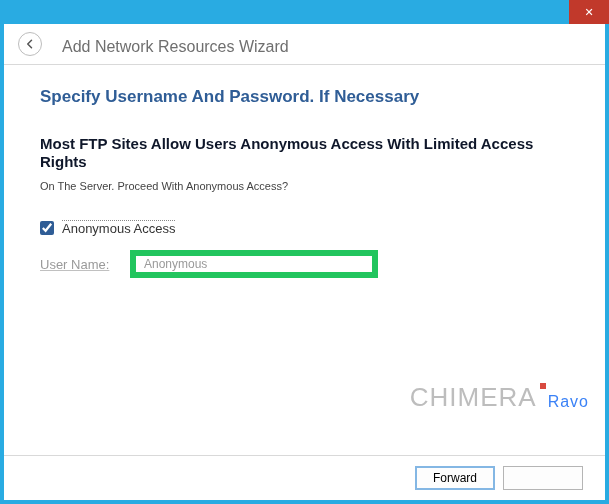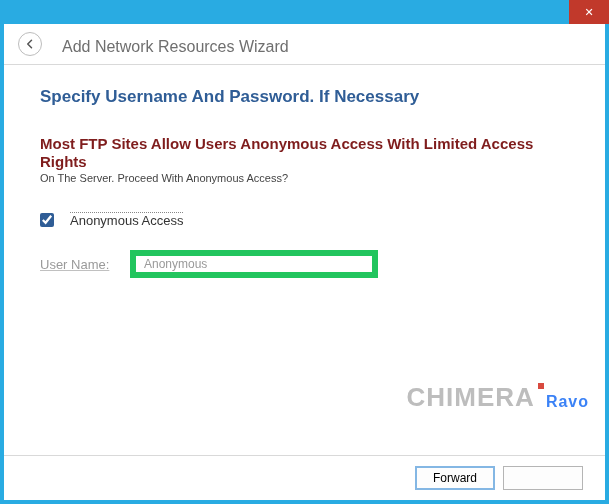--- a/index.html
+++ b/index.html
@@ -65,37 +65,37 @@
       padding: 22px 36px 12px 36px;
       position: relative;
     }
     .page-title {
       color: #2f5d96;
       font-size: 17px;
       font-weight: 700;
       margin-bottom: 28px;
     }
     .main-text {
-      color: #7f1d1d;
+      color: #0f172a;
       font-size: 15px;
       font-weight: 600;
       line-height: 1.2;
     }
     .sub-text {
       color: #444;
       font-size: 11px;
       line-height: 1.4;
-      margin-top: 0;
+      margin-top: 8px;
       margin-bottom: 26px;
     }
     .checkbox-row {
       display: flex;
       align-items: center;
-      gap: 16px;
-      margin-bottom: 22px;
+      gap: 8px;
+      margin-bottom: 14px;
     }
     .checkbox-row input[type="checkbox"] {
       width: 14px;
       height: 14px;
       accent-color: #2f5d96;
     }
     .checkbox-label {
       font-size: 13px;
       color: #333;
       border-top: 1px dotted #888;
@@ -142,21 +142,21 @@
     .footer .forward-btn {
       border: 2px solid #84b7e4;
     }
     .watermark {
       position: absolute;
       right: 16px;
       bottom: 42px;
       font-size: 26px;
       letter-spacing: 1px;
       color: #bdbdbd;
-      font-weight: 700;
+      font-weight: 400;
       display: flex;
       align-items: flex-end;
       gap: 2px;
       pointer-events: none;
     }
     .watermark .sub {
       font-size: 16px;
       color: #3b82f6;
       margin-bottom: 2px;
     }

